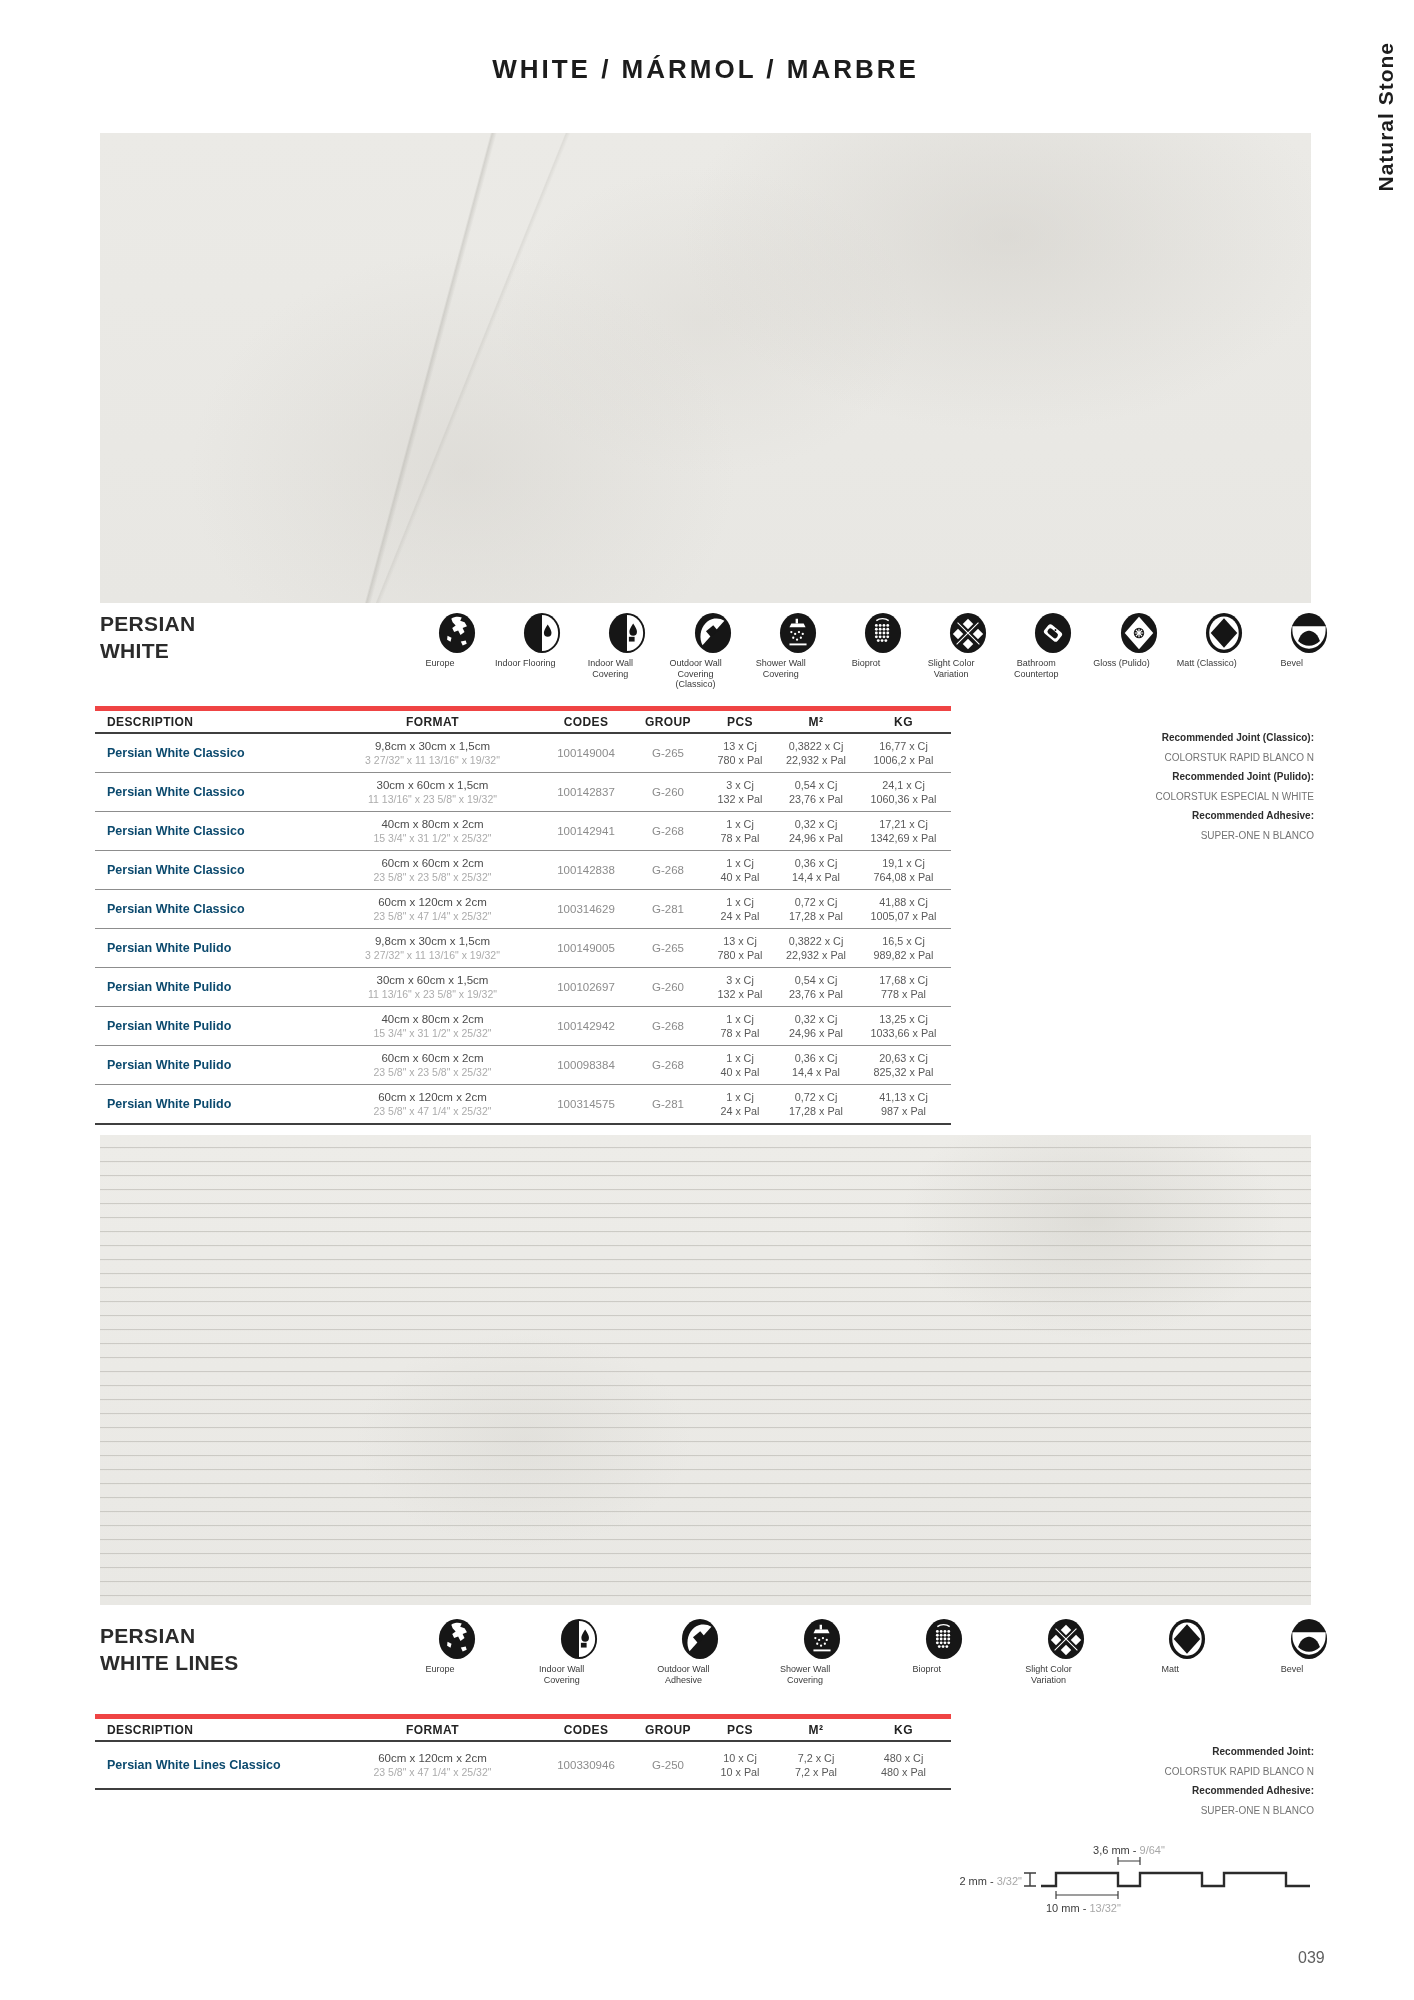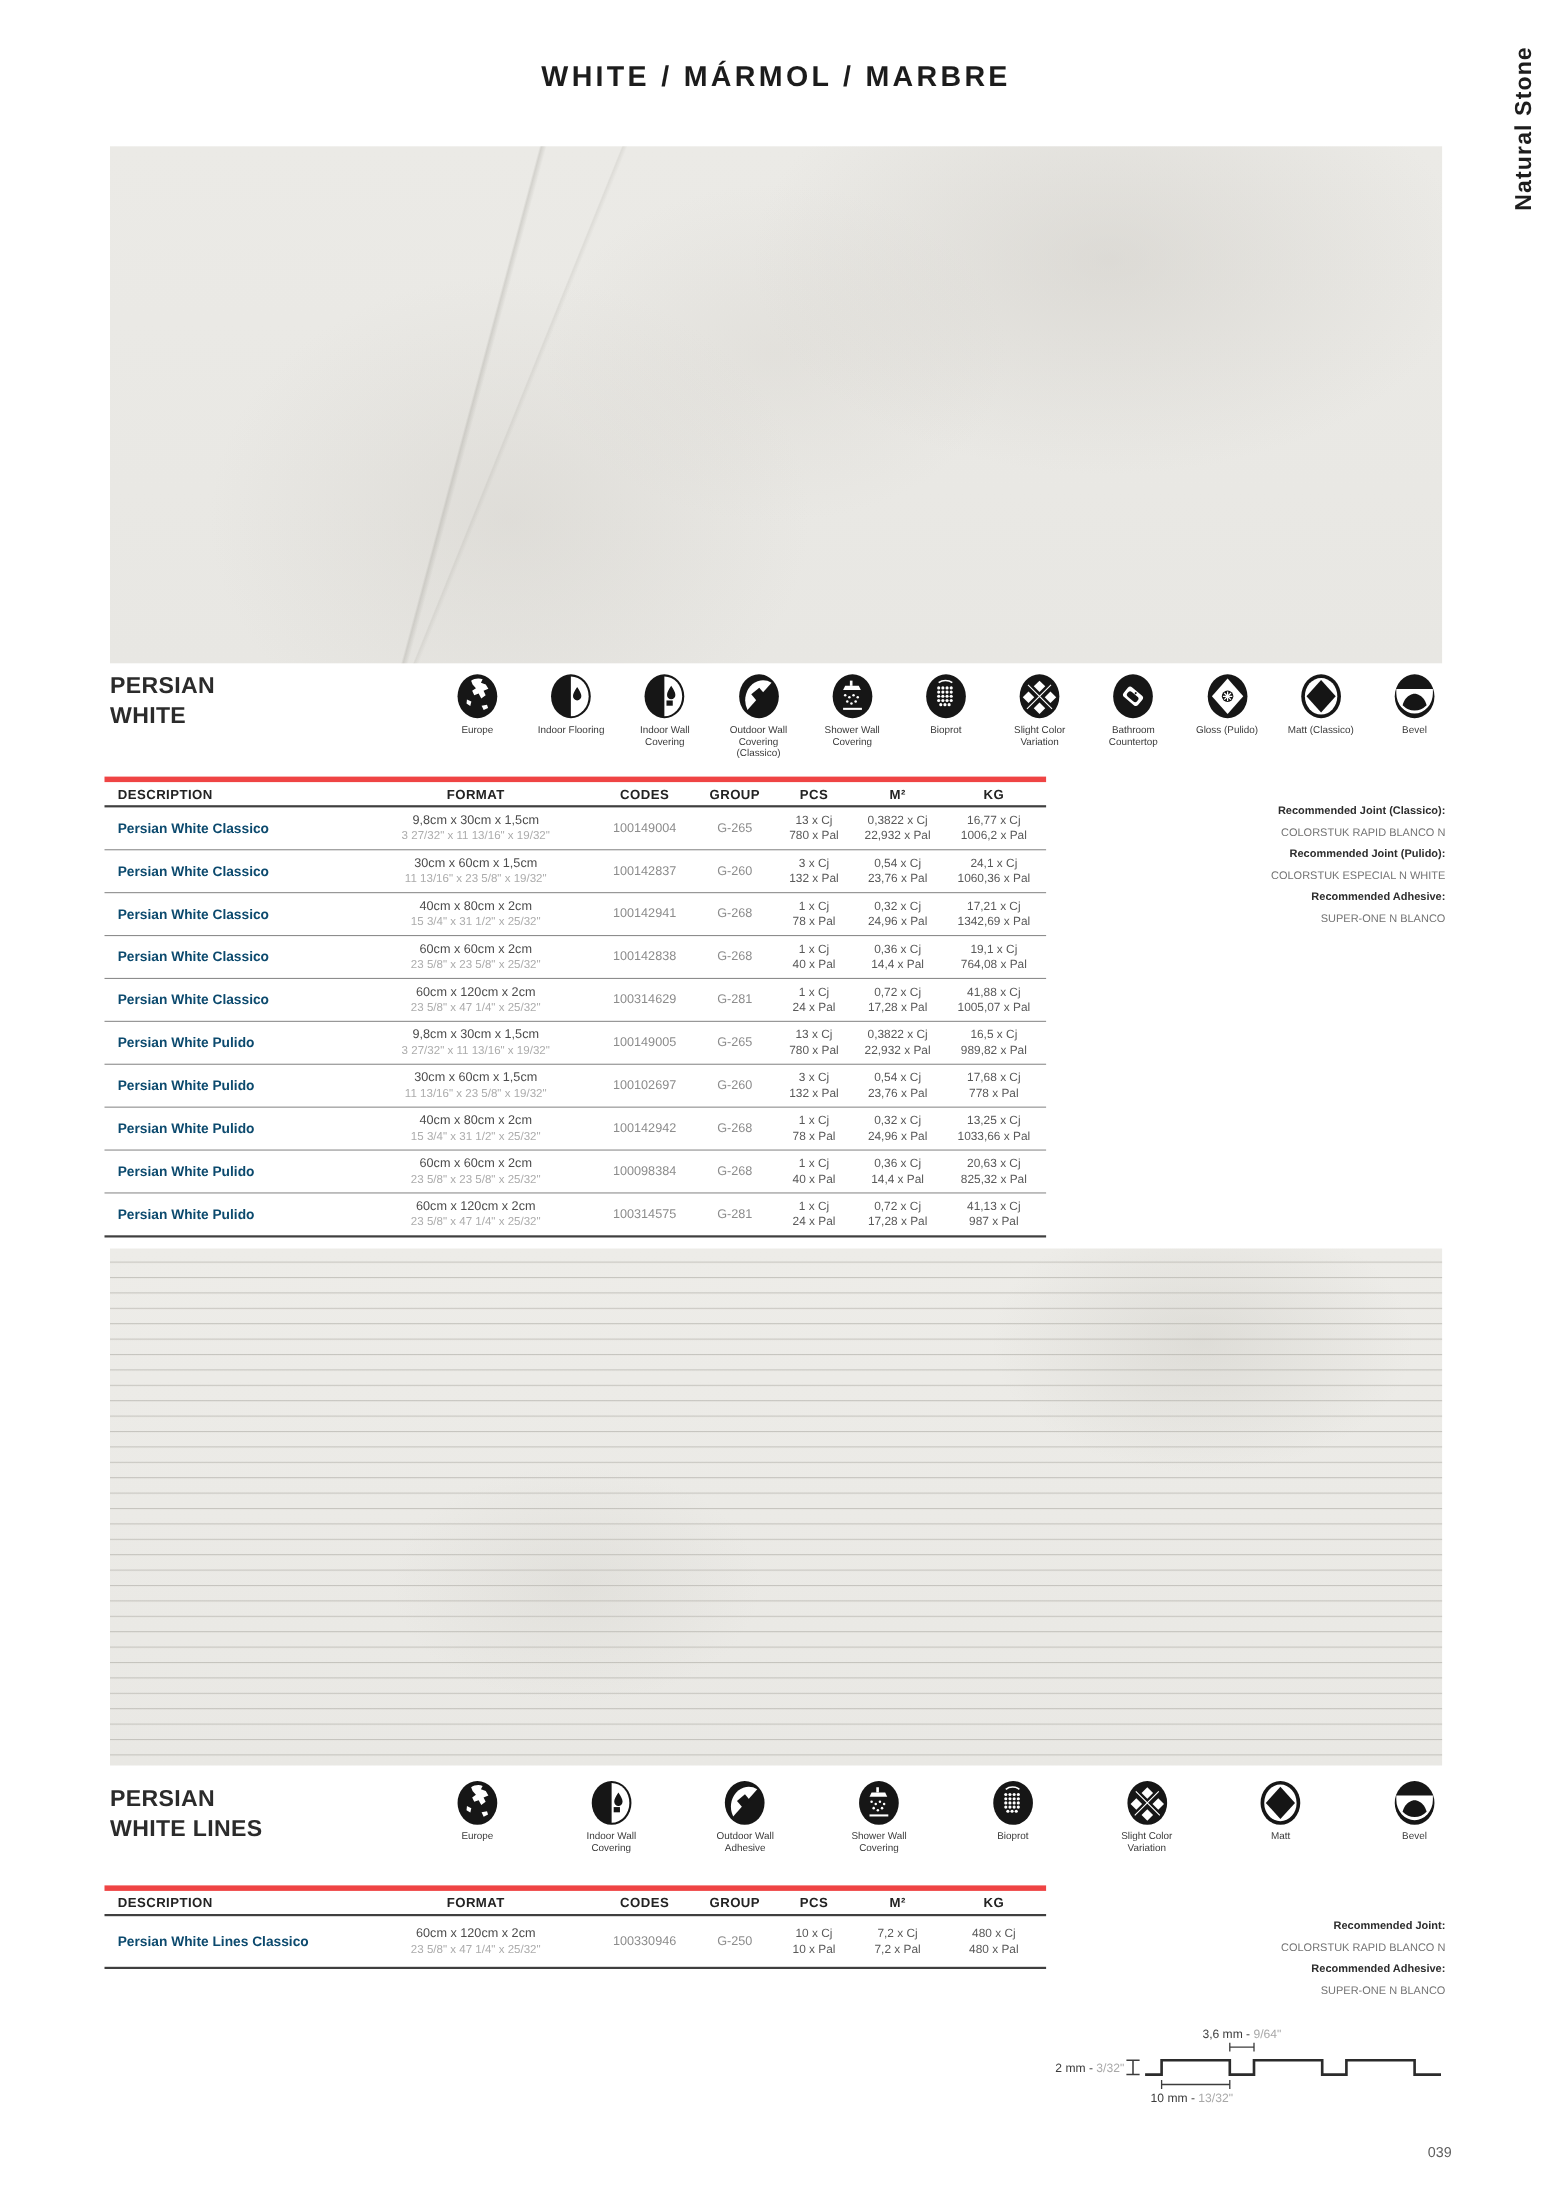--- a/index.html
+++ b/index.html
@@ -38,21 +38,21 @@
   }
   .product-name{
     position:absolute;left:100px;font-size:21px;font-weight:bold;color:#2b2b2b;
     line-height:27px;letter-spacing:0.3px;
   }
   .p1-name{top:610px;}
   .p2-name{top:1622px;}
   .icons-row{position:absolute;left:392px;width:936px;display:flex;justify-content:space-between;}
   .p1-icons{top:612px;}
   .p2-icons{top:1618px;}
-  .icon-cell{width:84px;display:flex;flex-direction:column;align-items:center;}
+  .icon-cell{width:84px;display:flex;flex-direction:column;align-items:flex-end;}
   .feature-icon{display:block;width:38px;height:42px;}
   .feature-icon svg{display:block;}
   .icon-label{margin-top:4px;font-size:9px;line-height:10.5px;color:#3a3a3a;text-align:center;width:72px;}
   .ptable{position:absolute;left:95px;width:856px;}
   .p1-table{top:706px;}
   .p2-table{top:1714px;}
   .thead{display:flex;border-top:5px solid #ef4444;border-bottom:2px solid #3f3f3f;height:21px;}
   .thead .c{font-size:12px;font-weight:bold;color:#232323;letter-spacing:0.4px;}
   .trow{display:flex;height:38px;border-bottom:1.3px solid #8d8d8d;}
   .tbody .trow:last-child{border-bottom:2px solid #3f3f3f;}
@@ -75,21 +75,21 @@
   .p2-recs{top:1742px;}
   .rec-label{font-weight:bold;color:#2d2d2d;}
   .rec-value{color:#737373;}
   .diagram-svg{position:absolute;left:935px;top:1840px;}
   .dim{position:absolute;font-size:11px;line-height:14px;}
   .dim-metric{color:#3c3c3c;}
   .dim-inch{color:#a8a8a8;}
   .dim-top{left:1044px;top:1843px;width:170px;text-align:center;}
   .dim-left{right:392px;top:1874px;text-align:right;}
   .dim-bottom{left:1046px;top:1901px;}
-  .page-num{position:absolute;left:1298px;top:1949px;font-size:13px;color:#5f5f5f;}
+  .page-num{position:absolute;left:1298px;top:1949px;font-size:16px;color:#5f5f5f;}
 </style>
 </head>
 <body>
 
 <div class="page-title">WHITE / MÁRMOL / MARBRE</div>
 <div class="vertical-label">Natural Stone</div>
 
 <div class="marble marble-1"></div>
 
 <div class="product-name p1-name">

